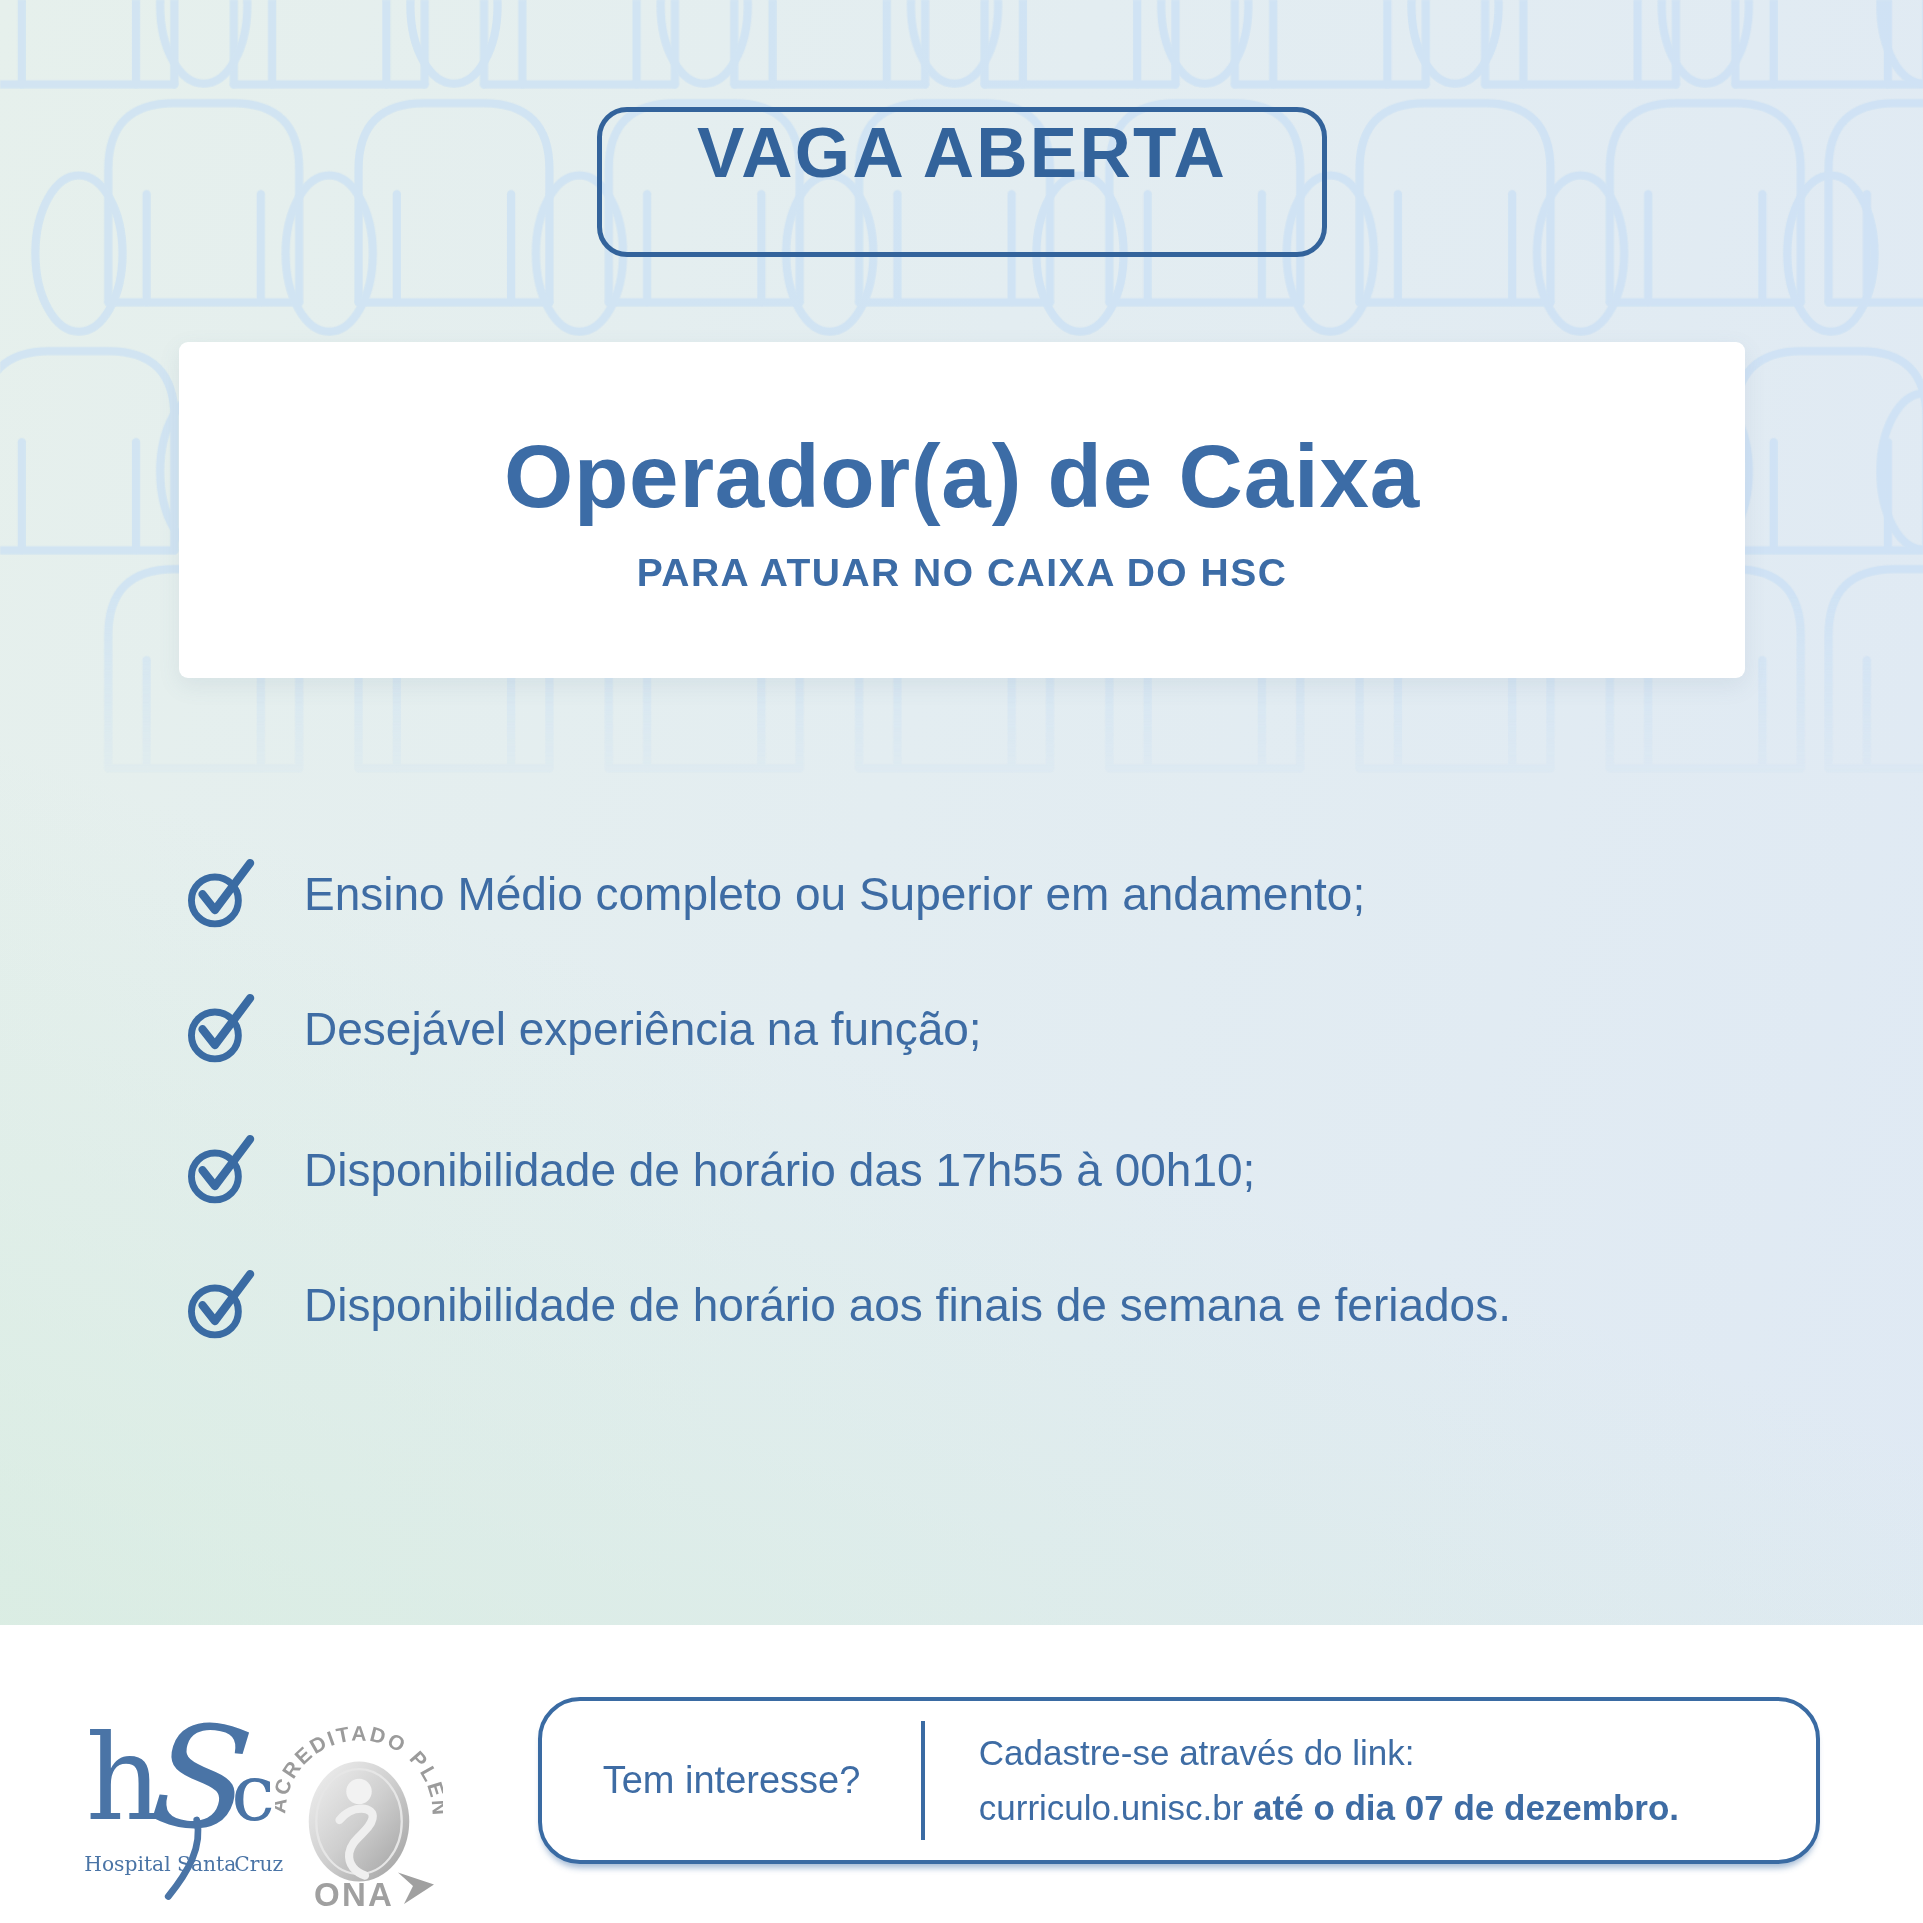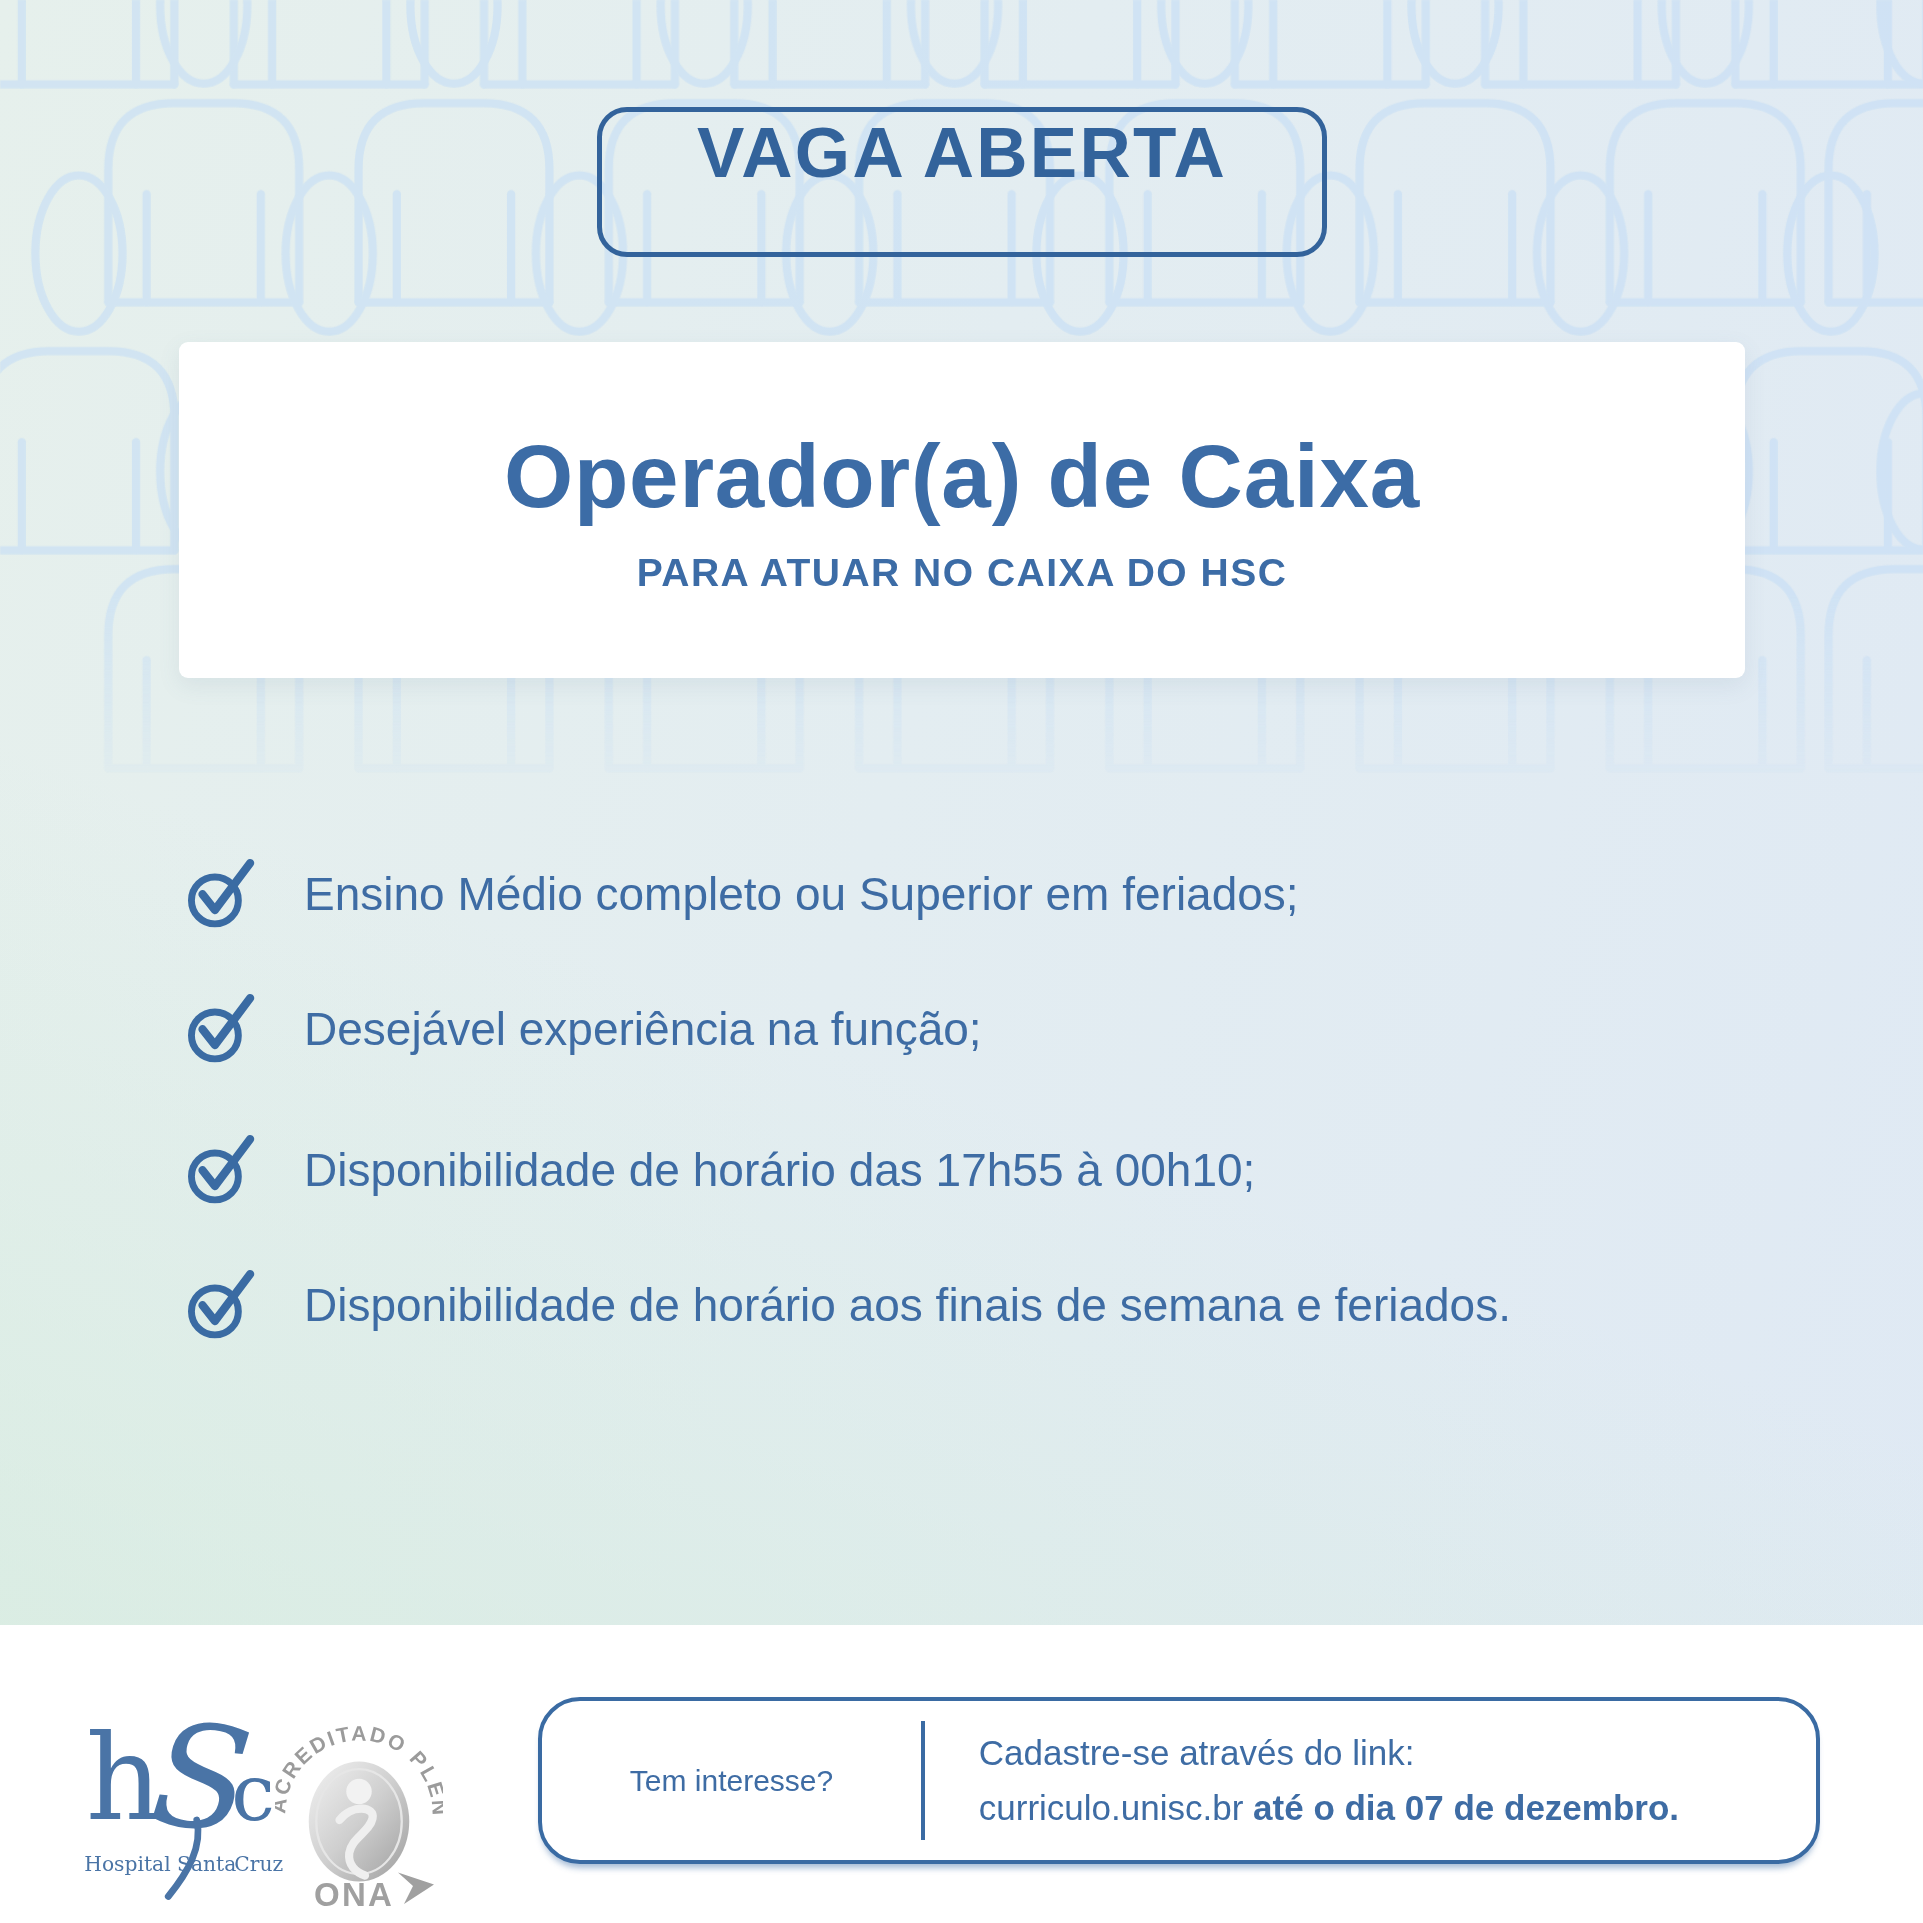--- a/index.html
+++ b/index.html
@@ -42,21 +42,21 @@
   
   .band{position:absolute;left:0;top:1625px;width:1924px;height:298px;background:#ffffff;}
 
   .cta{
     position:absolute;left:538px;top:1697px;width:1282px;height:167px;
     border:4.5px solid #3a6ba3;border-radius:42px;background:#ffffff;
     box-shadow:0 6.8px 6px -3px rgba(58,107,163,.45);
     display:flex;align-items:center;box-sizing:border-box;
   }
   .cta-left{flex:0 0 379px;display:flex;align-items:center;justify-content:center;}
-  .cta-left span{font-size:30px;color:#3e6ca4;}
+  .cta-left span{font-size:38px;color:#3e6ca4;}
   .vdiv{width:3.8px;height:119px;background:#3a6ba3;flex:0 0 auto;}
   .cta-right{flex:1;padding-left:54px;display:flex;flex-direction:column;gap:15px;}
   .cta-right .ln{font-size:35px;color:#3e6ca4;white-space:nowrap;}
   .cta-right .ln strong{font-weight:700;}
 
   .hsc{position:absolute;left:84px;top:1700px;}
   .ona{position:absolute;left:275px;top:1688px;}
 </style>
 </head>
 <body>
@@ -127,21 +127,21 @@
   <div class="card">
     <h1>Operador(a) de Caixa</h1>
     <h2>PARA ATUAR NO CAIXA DO HSC</h2>
   </div>
 
   <div class="req" style="top:856px;">
     <svg class="ck" viewBox="0 0 100 100">
       <circle cx="39" cy="60" r="34" fill="none" stroke="#3a6ba3" stroke-width="10"></circle>
       <path d="M 21,51 L 39,74 L 90,6" fill="none" stroke="#3a6ba3" stroke-width="12" stroke-linecap="round" stroke-linejoin="round"></path>
     </svg>
-    <span>Ensino Médio completo ou Superior em feriados;</span>
+    <span>Ensino Médio completo ou Superior em andamento;</span>
   </div>
   <div class="req" style="top:991px;">
     <svg class="ck" viewBox="0 0 100 100">
       <circle cx="39" cy="60" r="34" fill="none" stroke="#3a6ba3" stroke-width="10"></circle>
       <path d="M 21,51 L 39,74 L 90,6" fill="none" stroke="#3a6ba3" stroke-width="12" stroke-linecap="round" stroke-linejoin="round"></path>
     </svg>
     <span>Desejável experiência na função;</span>
   </div>
   <div class="req" style="top:1132px;">
     <svg class="ck" viewBox="0 0 100 100">

